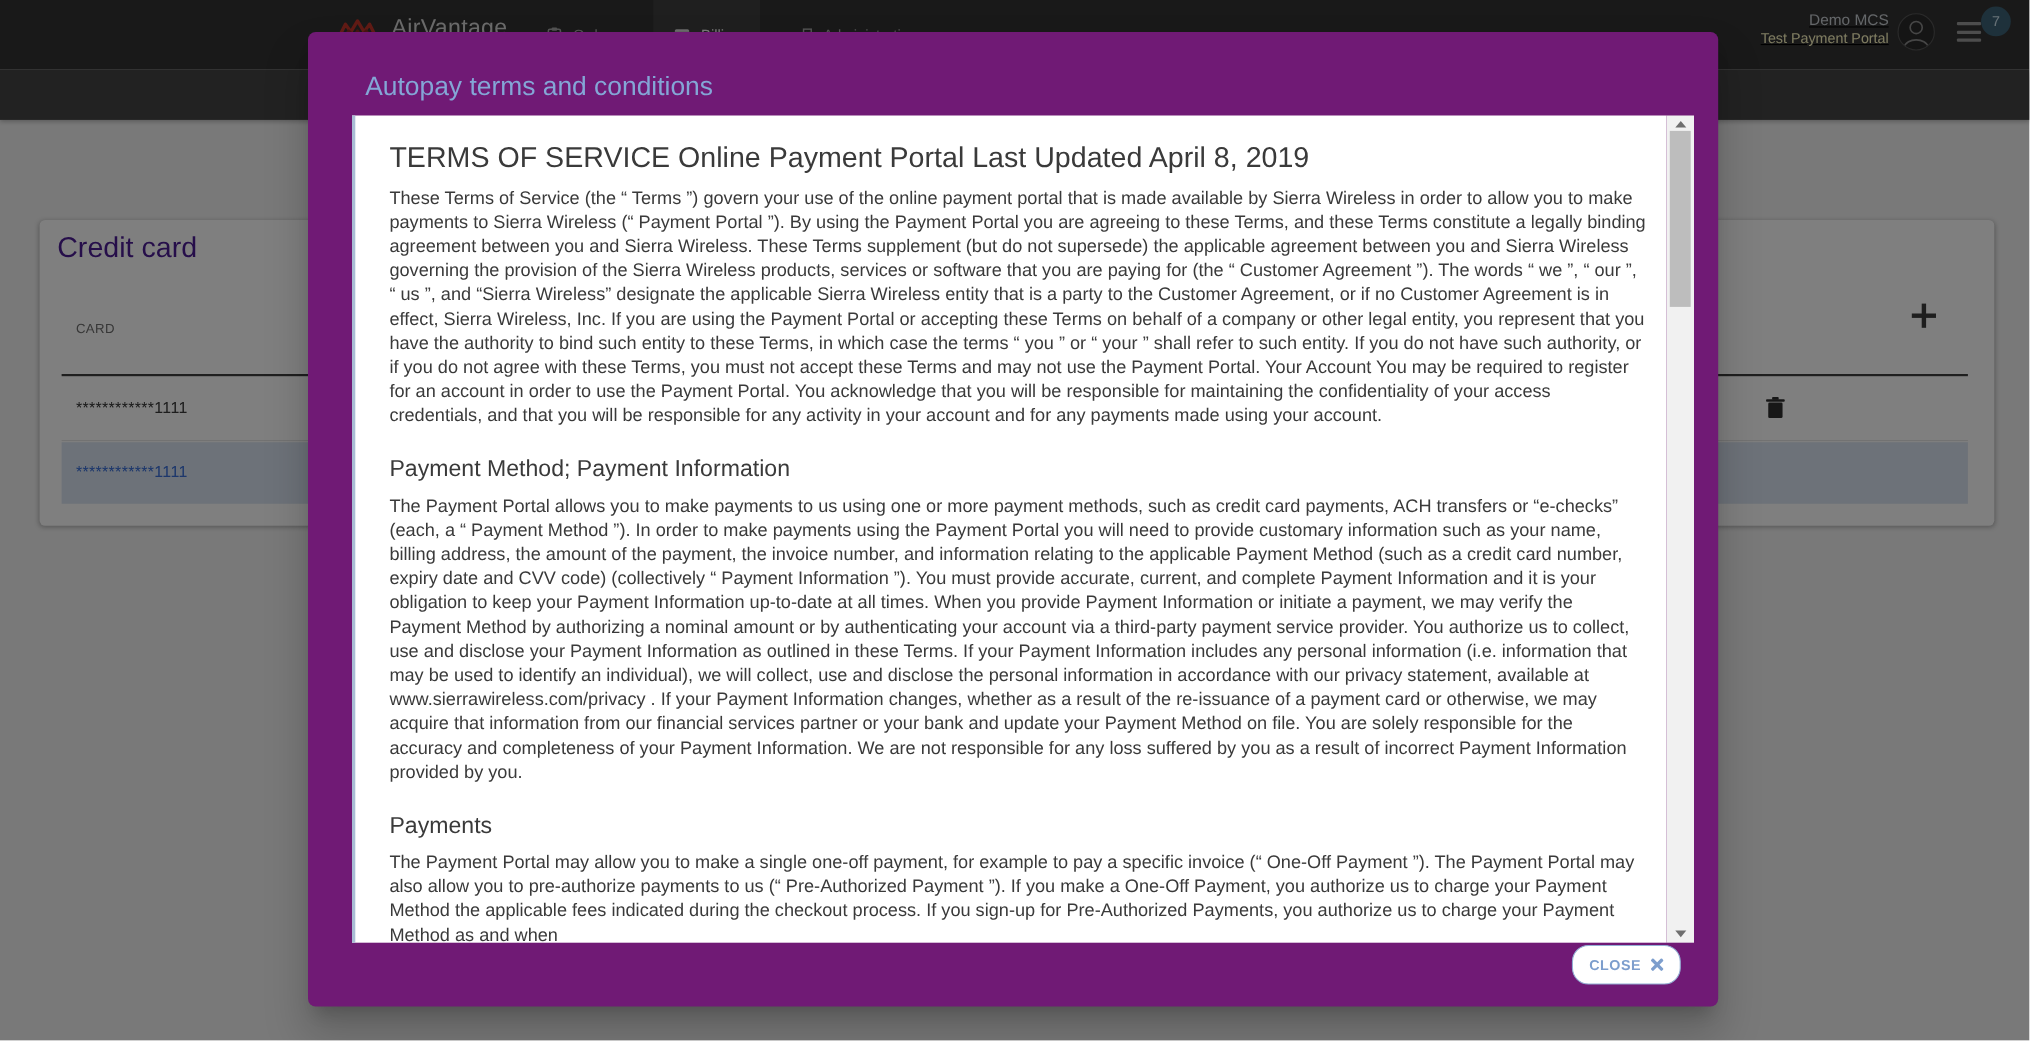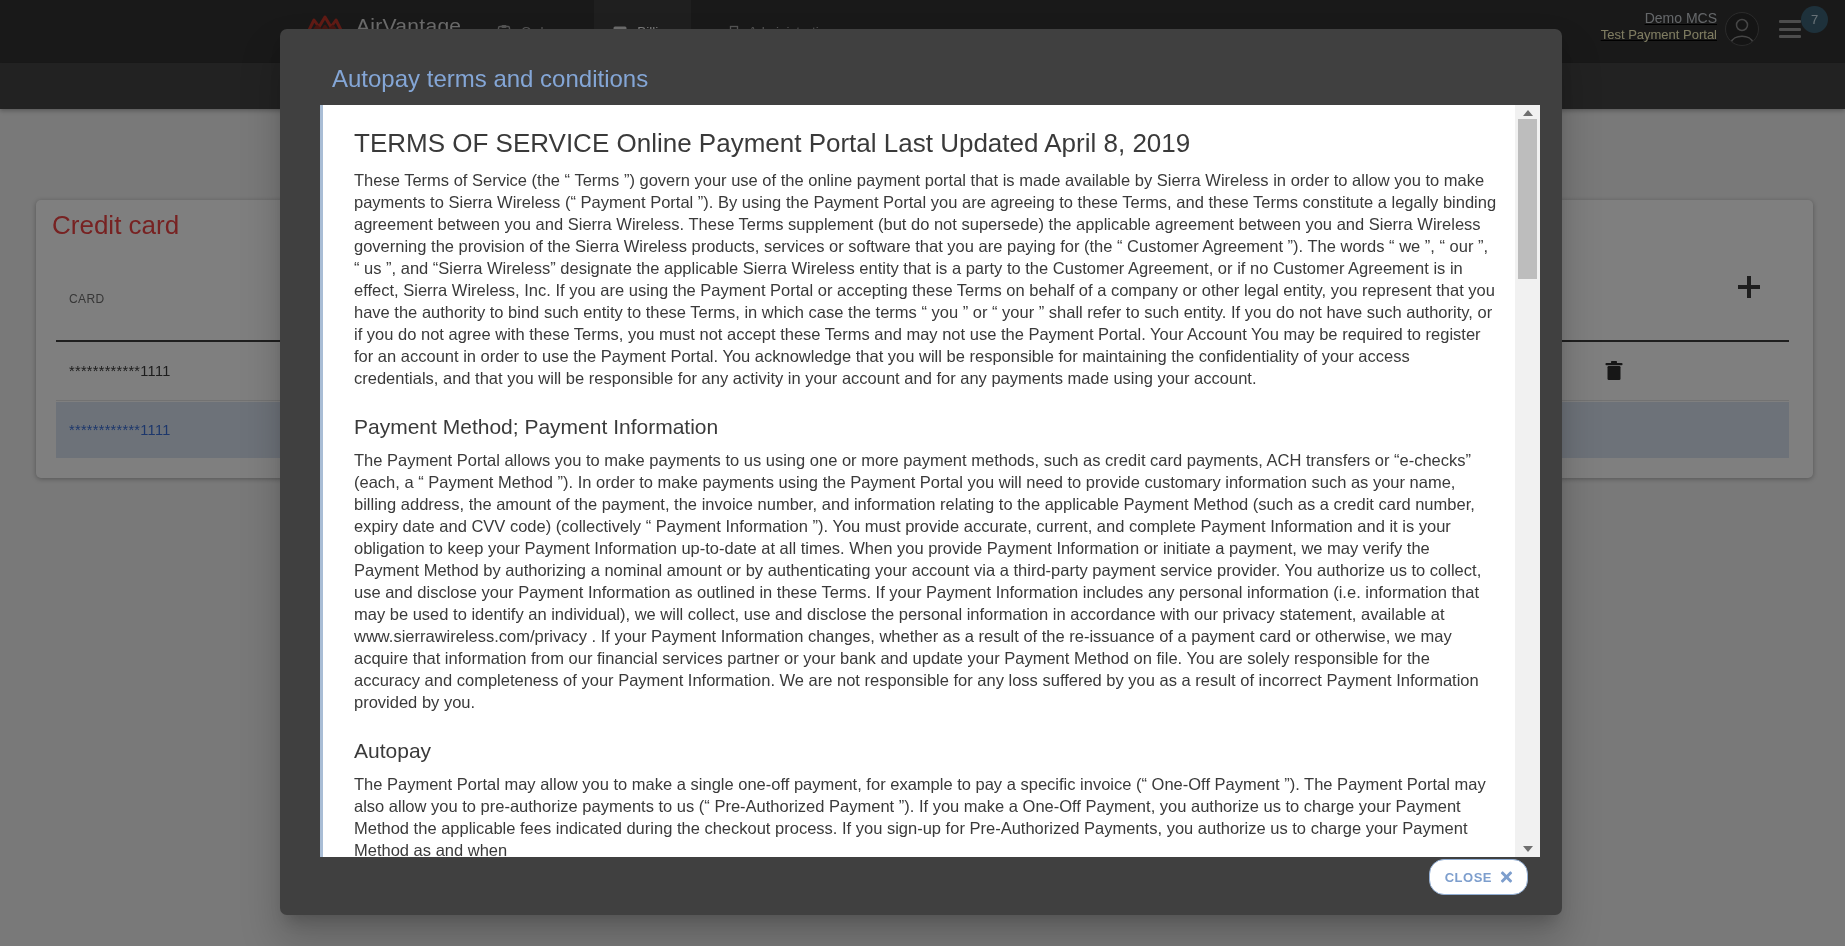--- a/index.html
+++ b/index.html
@@ -7,55 +7,55 @@
   body {
     width:1845px; height:946px; position:relative; overflow:hidden;
     background:#f2f2f2;
     font-family:"Liberation Sans", sans-serif;
   }
 
   
   .app-header { position:absolute; left:0; top:0; width:1845px; height:63px; background:#333333; z-index:1; }
   .subnav     { position:absolute; left:0; top:63px; width:1845px; height:46px; background:#454545; z-index:1; box-shadow:0 2px 4px rgba(0,0,0,.25); }
 
-  .brand { position:absolute; left:308px; top:14px; display:flex; align-items:flex-start; gap:14px; }
+  .brand { position:absolute; left:308px; top:14px; display:flex; align-items:center; gap:14px; }
   .brand-name { color:#d6d6d6; font-size:21px; letter-spacing:.3px; }
 
   .main-nav { position:absolute; left:478px; top:0; height:63px; display:flex; align-items:center; gap:14px; }
   .nav-item { display:flex; align-items:center; gap:9px; padding:0 18px; height:63px; color:#a8a8a8; font-size:13.5px; cursor:pointer; }
   .nav-item.active { color:#f2f2f2; background:rgba(255,255,255,.06); }
   .nav-ico { width:16px; height:16px; display:inline-block; }
 
   .user-block { position:absolute; right:128px; top:9px; text-align:right; line-height:1.3;text-decoration:underline; }
   .user-name   { color:#c9ced3; font-size:14px; }
   .user-portal { color:#fef9c3; font-size:13px; }
   .avatar { position:absolute; left:1725px; top:12px; width:34px; height:34px; border-radius:50%; background:#2b2b2b; overflow:hidden; border:1px solid #555; }
   .hamburger { position:absolute; left:1779px; top:20px; width:22px; height:22px; cursor:pointer; }
   .hamburger span { display:block; width:22px; height:3px; background:#9a9a9a; margin:0 0 4.5px 0; border-radius:1px; }
   .badge { position:absolute; left:1801px; top:6px; width:27px; height:27px; border-radius:50%; background:#3c6377; color:#cfe3ee; font-size:13px; display:flex; align-items:center; justify-content:center; }
 
   
   .panel { position:absolute; left:36px; top:200px; width:1777px; height:278px; background:#ffffff; border-radius:5px; box-shadow:0 1px 5px rgba(0,0,0,.3); z-index:1; }
-  .panel-title { position:absolute; left:16px; top:10px; font-size:26px; color:#ef4444; }
+  .panel-title { position:absolute; left:16px; top:10px; font-size:26px; color:#4c1d95; }
   .add-btn { position:absolute; right:51px; top:74px; width:26px; height:26px; cursor:pointer; }
   .add-btn:before, .add-btn:after { content:""; position:absolute; background:#3c3c3c; }
   .add-btn:before { left:11px; top:2px; width:4px; height:22px; }
   .add-btn:after  { left:2px; top:11px; width:22px; height:4px; }
   .col-head { position:absolute; left:33px; top:92px; font-size:12px; color:#6e6e6e; letter-spacing:.4px; }
   .thead-line { position:absolute; left:20px; right:24px; top:140px; border-bottom:2px solid #3f3f3f; }
   .trow { position:absolute; left:20px; right:24px; height:59px; display:flex; align-items:center; font-size:14.5px; color:#3a3a3a; cursor:pointer; }
   .trow-1 { top:142px; border-bottom:1px solid #e4e4e4; }
   .trow-2 { top:202px; height:56px; background:#dbe5f2; }
   .trow-2 .cardnum { color:#3a6fd8; }
   .cardnum { padding-left:13px; letter-spacing:.3px; }
   .trash { position:absolute; right:165px; top:18px; width:20px; height:22px; cursor:pointer; }
 
   
   .backdrop { position:absolute; inset:0; background:rgba(0,0,0,0.5); z-index:10; }
-  .modal { position:absolute; left:280px; top:29px; width:1282px; height:886px; background:#404040; border-radius:7px; z-index:20;
+  .modal { position:absolute; left:280px; top:29px; width:1282px; height:886px; background:#701a75; border-radius:7px; z-index:20;
            box-shadow:0 11px 15px -7px rgba(0,0,0,.2), 0 24px 38px 3px rgba(0,0,0,.18); }
   .modal-title { position:absolute; left:52px; top:36px; font-size:24px; color:#84a6d6; }
 
   .terms-wrap { position:absolute; left:40px; top:76px; width:1220px; height:752px; }
   .terms-content { position:absolute; left:0; top:0; right:25px; bottom:0; overflow:hidden;
                    border-left:3px solid #a9bdd5; background:#fff; padding:1px 18px 0 31px; color:#3a3a3a; }
   .terms-content h1 { font-size:26px; font-weight:500; margin:22px 0 10px 0; color:#3a3a3a; }
   .terms-content h2 { font-size:21px; font-weight:500; margin:26px 0 10px 0; color:#3a3a3a; }
   .terms-content p  { font-size:16.5px; line-height:22px; margin:0 0 22px 0; }
 
@@ -160,21 +160,21 @@
 
 <div class="modal">
   <div class="modal-title">Autopay terms and conditions</div>
 
   <div class="terms-wrap">
     <div class="terms-content">
       <h1>TERMS OF SERVICE Online Payment Portal Last Updated April 8, 2019</h1>
       <p>These Terms of Service (the “ Terms ”) govern your use of the online payment portal that is made available by Sierra Wireless in order to allow you to make payments to Sierra Wireless (“ Payment Portal ”). By using the Payment Portal you are agreeing to these Terms, and these Terms constitute a legally binding agreement between you and Sierra Wireless. These Terms supplement (but do not supersede) the applicable agreement between you and Sierra Wireless governing the provision of the Sierra Wireless products, services or software that you are paying for (the “ Customer Agreement ”). The words “ we ”, “ our ”, “ us ”, and “Sierra Wireless” designate the applicable Sierra Wireless entity that is a party to the Customer Agreement, or if no Customer Agreement is in effect, Sierra Wireless, Inc. If you are using the Payment Portal or accepting these Terms on behalf of a company or other legal entity, you represent that you have the authority to bind such entity to these Terms, in which case the terms “ you ” or “ your ” shall refer to such entity. If you do not have such authority, or if you do not agree with these Terms, you must not accept these Terms and may not use the Payment Portal. Your Account You may be required to register for an account in order to use the Payment Portal. You acknowledge that you will be responsible for maintaining the confidentiality of your access credentials, and that you will be responsible for any activity in your account and for any payments made using your account.</p>
       <h2>Payment Method; Payment Information</h2>
       <p>The Payment Portal allows you to make payments to us using one or more payment methods, such as credit card payments, ACH transfers or “e-checks” (each, a “ Payment Method ”). In order to make payments using the Payment Portal you will need to provide customary information such as your name, billing address, the amount of the payment, the invoice number, and information relating to the applicable Payment Method (such as a credit card number, expiry date and CVV code) (collectively “ Payment Information ”). You must provide accurate, current, and complete Payment Information and it is your obligation to keep your Payment Information up-to-date at all times. When you provide Payment Information or initiate a payment, we may verify the Payment Method by authorizing a nominal amount or by authenticating your account via a third-party payment service provider. You authorize us to collect, use and disclose your Payment Information as outlined in these Terms. If your Payment Information includes any personal information (i.e. information that may be used to identify an individual), we will collect, use and disclose the personal information in accordance with our privacy statement, available at www.sierrawireless.com/privacy . If your Payment Information changes, whether as a result of the re-issuance of a payment card or otherwise, we may acquire that information from our financial services partner or your bank and update your Payment Method on file. You are solely responsible for the accuracy and completeness of your Payment Information. We are not responsible for any loss suffered by you as a result of incorrect Payment Information provided by you.</p>
-      <h2>Autopay</h2>
+      <h2>Payments</h2>
       <p>The Payment Portal may allow you to make a single one-off payment, for example to pay a specific invoice (“ One-Off Payment ”). The Payment Portal may also allow you to pre-authorize payments to us (“ Pre-Authorized Payment ”). If you make a One-Off Payment, you authorize us to charge your Payment Method the applicable fees indicated during the checkout process. If you sign-up for Pre-Authorized Payments, you authorize us to charge your Payment Method as and when</p>
     </div>
     <div class="vscroll">
       <div class="vs-arrow vs-up">
           <div class="tri-up"></div>
         </div>
       <div class="vs-thumb"></div>
       <div class="vs-arrow vs-down">
           <div class="tri-down"></div>
         </div>

